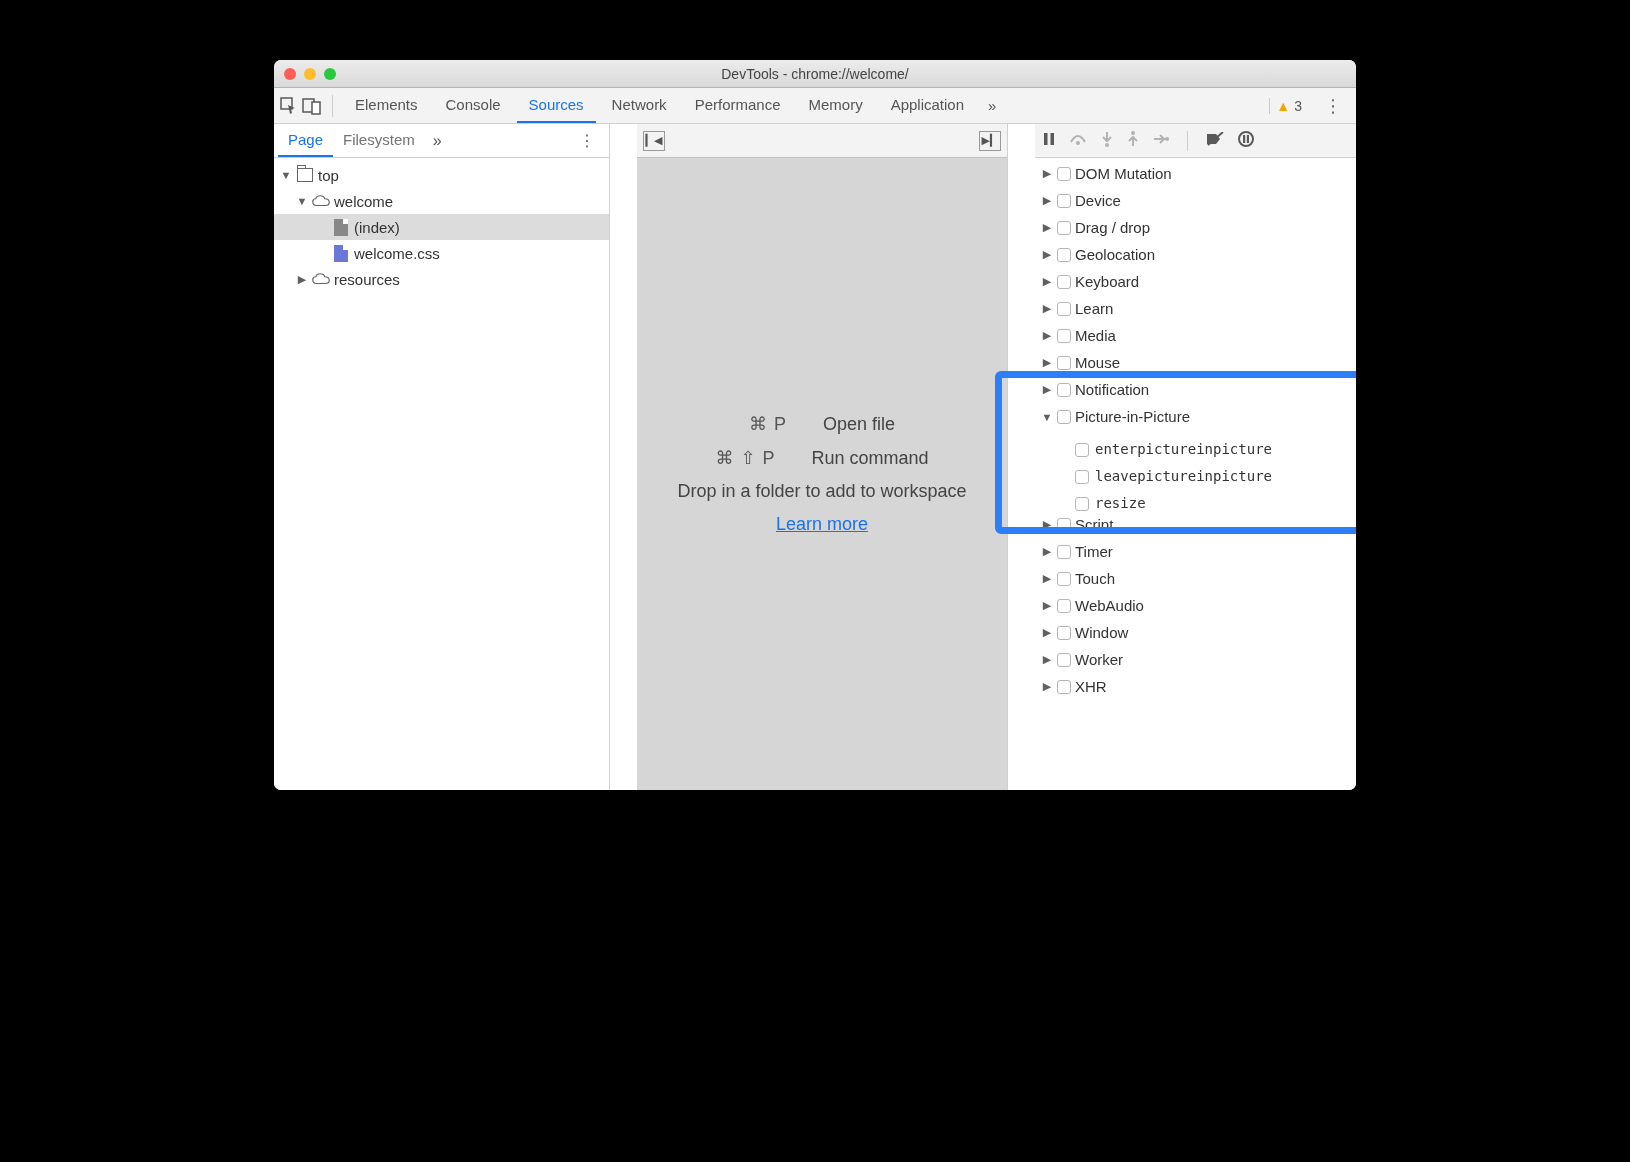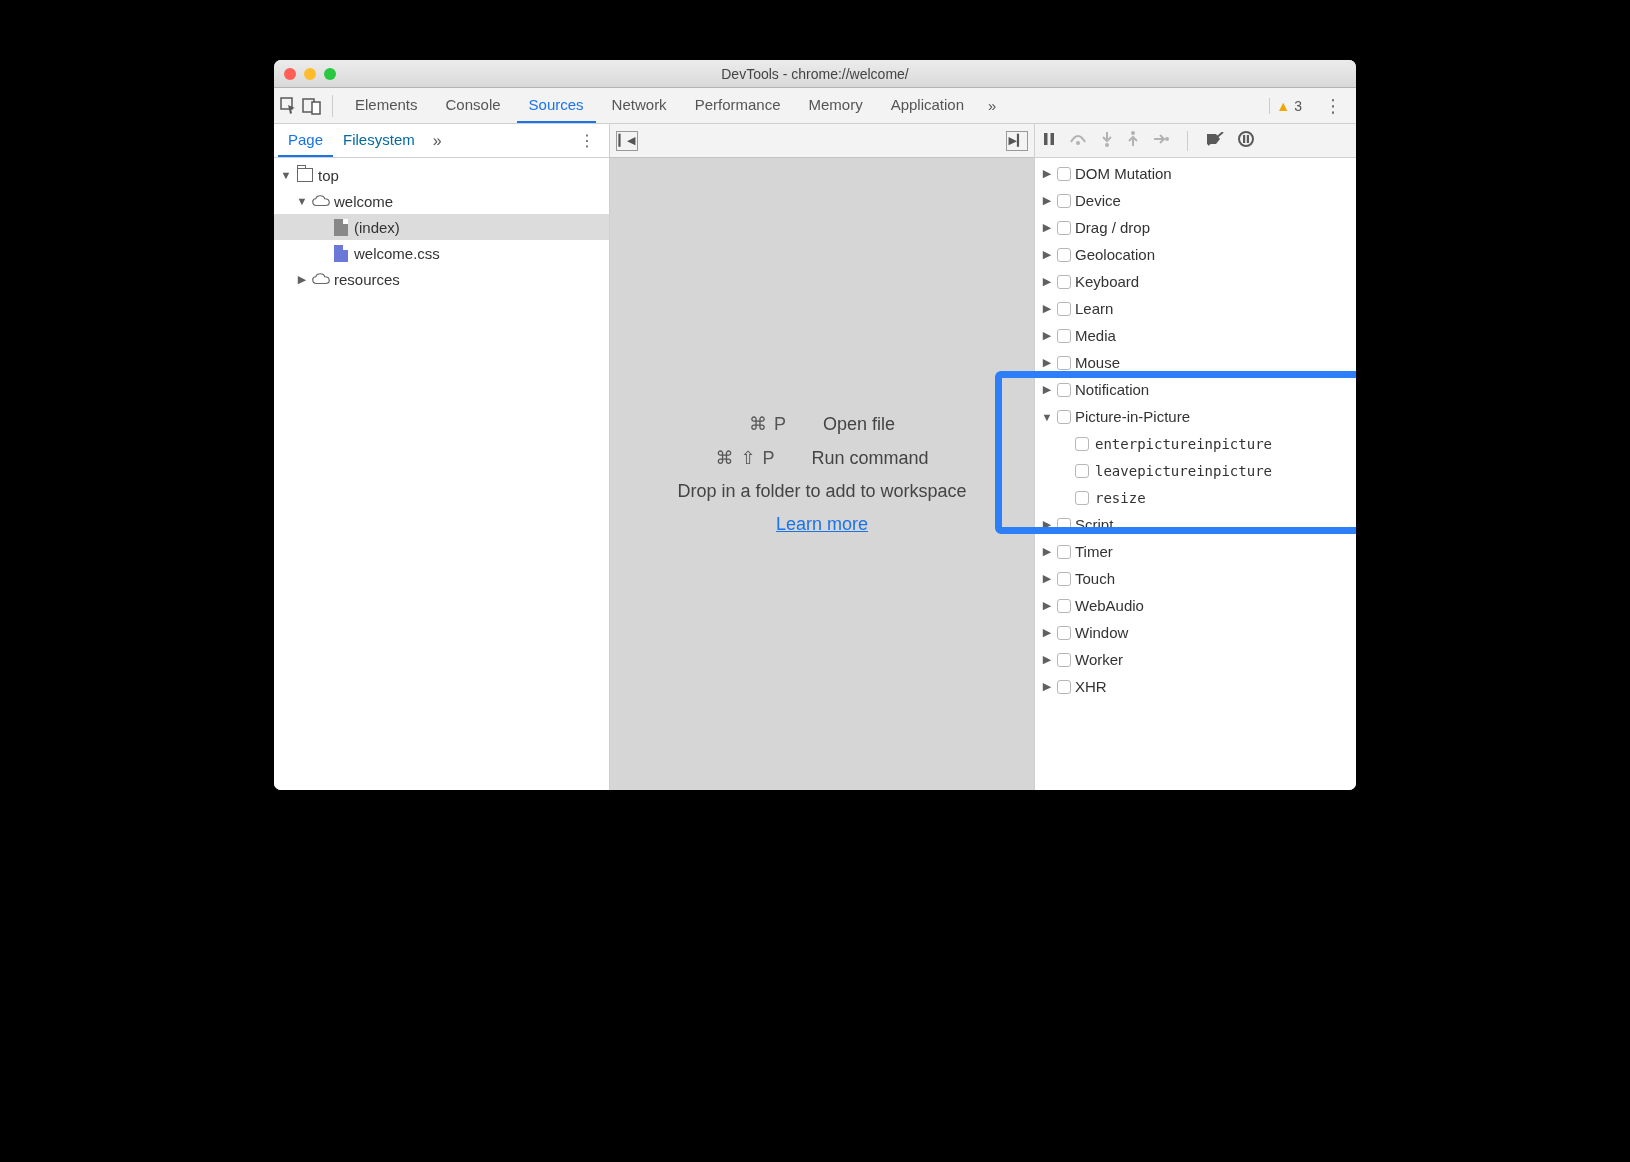--- a/index.html
+++ b/index.html
@@ -61,20 +61,21 @@
 .toolbar .chev { font-size: 15px; color: #555; padding: 0 8px; }
 .toolbar .right { margin-left: auto; display: flex; align-items: center; gap: 8px; }
 .warn-badge { display: flex; align-items: center; gap: 4px; color: #555; font-size: 14px; padding: 0 6px; border-left: 1px solid #ccc; }
 .warn-tri { color: #f2a600; }
 .more-icon { padding: 0 8px; color: #666; font-size: 18px; }
 .icon-btn { color: #5a5a5a; display:inline-flex; align-items:center; justify-content:center; }
 .body {
   flex: 1;
   display: flex;
   min-height: 0;
+  gap: 27px;
 }
 .sidebar {
   width: 336px;
   border-right: 1px solid #d0d0d0;
   display: flex;
   flex-direction: column;
   background: #fff;
 }
 .sidebar-tabs {
   height: 34px;
@@ -82,21 +83,21 @@
   display: flex;
   align-items: center;
   padding: 0 4px;
 }
 .sidebar-tabs .stab {
   padding: 0 10px;
   height: 100%;
   display: flex;
   align-items: center;
   font-size: 15px;
-  color: #0369a1;
+  color: #737373;
   border-bottom: 2px solid transparent;
 }
 .sidebar-tabs .stab.active { color: #1a73e8; border-bottom-color: #1a73e8; }
 .sidebar-tabs .chev { color: #555; padding: 0 8px; }
 .sidebar-tabs .vmore { margin-left: auto; padding: 0 10px; color: #666; }
 .tree { flex: 1; overflow: auto; padding-top: 4px; font-size: 15px; color: #333; }
 .tree .row { display: flex; align-items: center; height: 26px; padding-left: 6px; gap: 4px; }
 .tree .row.selected { background: #dcdcdc; }
 .tree .disclosure { width: 12px; text-align: center; color: #606060; font-size: 11px; }
 .tree .icon { width: 18px; height: 18px; display: inline-flex; align-items: center; justify-content: center; }
@@ -130,21 +131,21 @@
   background:#fff;
 }
 .debugger-bar { height: 34px; border-bottom: 1px solid #d0d0d0; background:#f3f3f3; display:flex; align-items:center; padding:0 8px; gap:14px; color:#7a7a7a; }
 .debugger-bar .divider2 { width:1px; height:20px; background:#ccc; margin:0 4px; }
 .dbg-icon { font-size:16px; }
 .dbg-icon.off { color:#7a7a7a; }
 .bp-list { flex:1; overflow:hidden; font-size:15px; color:#333; padding-top:2px; position:relative; }
 .bp-item { display:flex; align-items:center; height:27px; padding-left:6px; gap:4px; }
 .bp-item .disclosure { width:12px; text-align:center; color:#606060; font-size:11px; }
 .bp-item .cb { width:14px; height:14px; border:1.5px solid #b7b7b7; border-radius:3px; background:#fff; }
-.bp-child { display:flex; align-items:center; height:27px; padding-left:40px; gap:6px; font-family: Menlo, monospace; font-size:14px; }
+.bp-child { display:flex; align-items:flex-end; height:27px; padding-left:40px; gap:6px; font-family: Menlo, monospace; font-size:14px; }
 .bp-child .cb { width:14px; height:14px; border:1.5px solid #b7b7b7; border-radius:3px; }
 .highlight-box {
   position:absolute;
   border: 7px solid #2d7ff9;
   border-radius: 6px;
   left: -40px;
   width: 378px;
   top: 247px;
   height: 163px;
   pointer-events:none;

